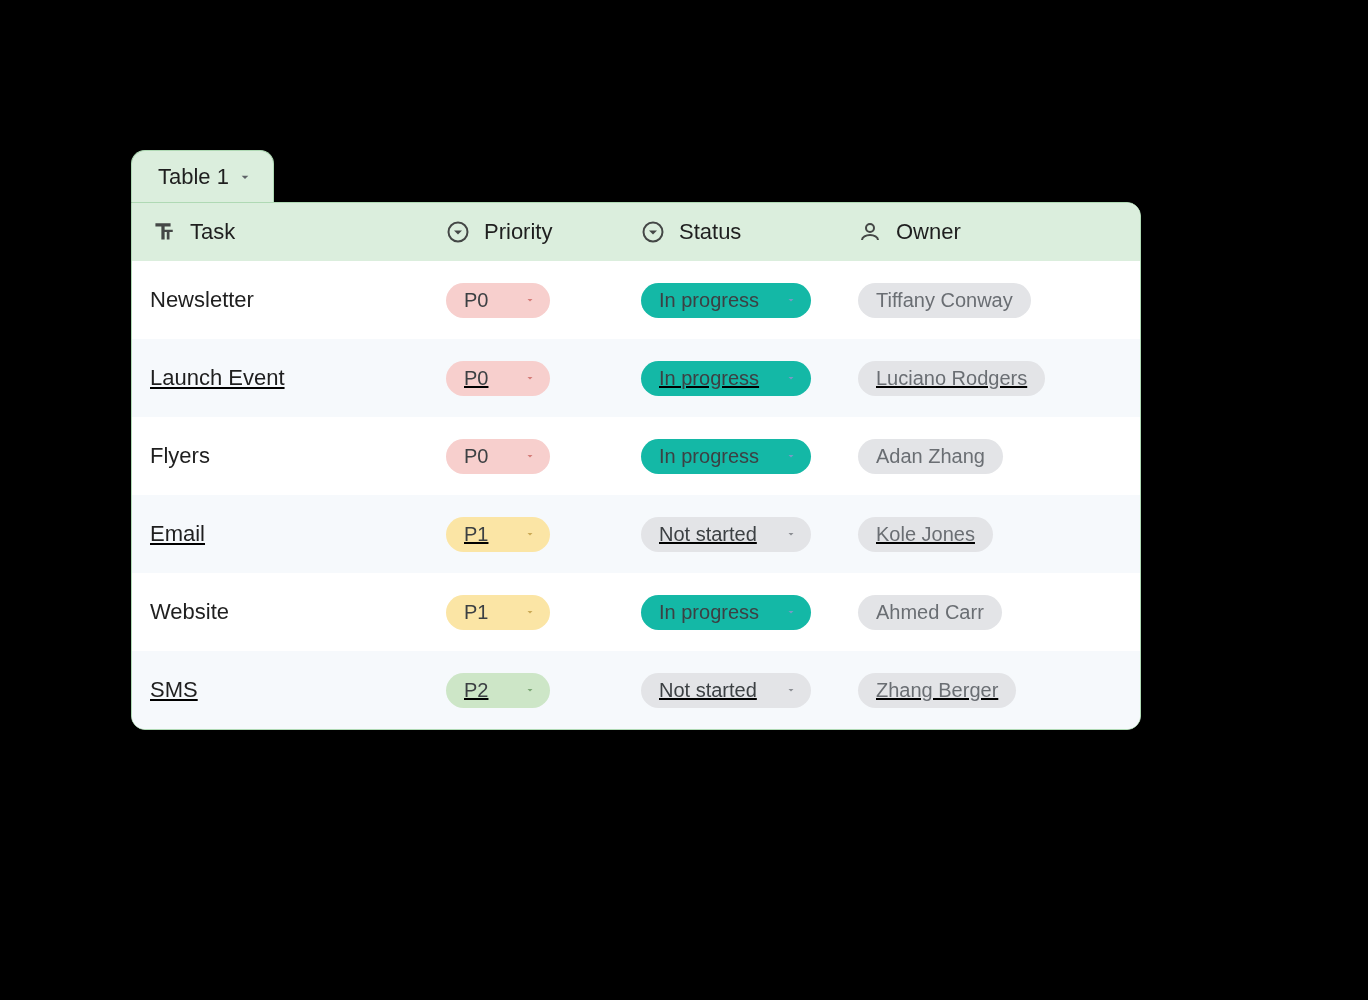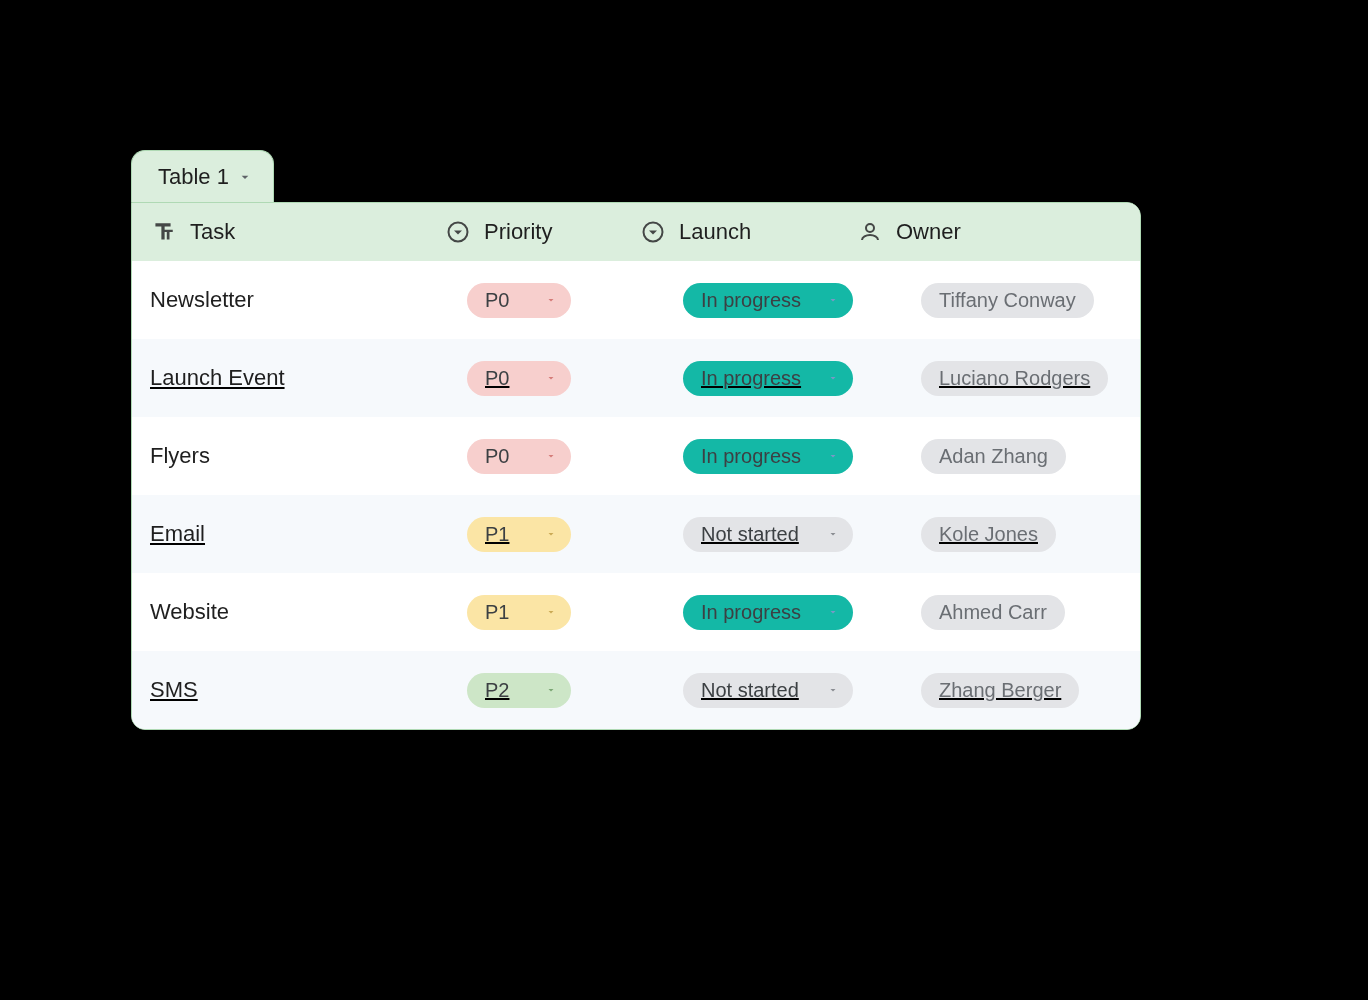--- a/index.html
+++ b/index.html
@@ -65,21 +65,20 @@
       padding-left: 18px;
       height: 100%;
       cursor: pointer;
     }
     .hcell svg { display: block; }
 
     
     .row {
       height: 78px;
       font-size: 22px;
-      gap: 21px;
     }
     .row.even { background: #ffffff; }
     .row.odd  { background: #f6f9fc; text-decoration: underline; }
 
     .cell { padding-left: 18px; display:flex; align-items:center; height:100%; }
     .task-text { color: #1f1f1f; font-weight: 400; }
 
     
     .pill {
       display: inline-flex;
@@ -149,21 +148,21 @@
         </span>
         <span>Priority</span>
       </div>
       <div class="hcell">
         <span>
           <svg width="24" height="24" viewBox="0 0 24 24">
               <circle cx="12" cy="12" r="9.5" fill="none" stroke="#444746" stroke-width="2"></circle>
               <path fill="#444746" d="M8 10.5l4 4 4-4z"></path>
             </svg>
         </span>
-        <span>Launch</span>
+        <span>Status</span>
       </div>
       <div class="hcell">
         <span>
           <svg width="24" height="24" viewBox="0 0 24 24">
               <path fill="none" stroke="#444746" stroke-width="2" d="M12 12a4 4 0 1 0 0-8 4 4 0 0 0 0 8zm-8 8c0-3 4-5 8-5s8 2 8 5"></path>
             </svg>
         </span>
         <span>Owner</span>
       </div>
     </div>

